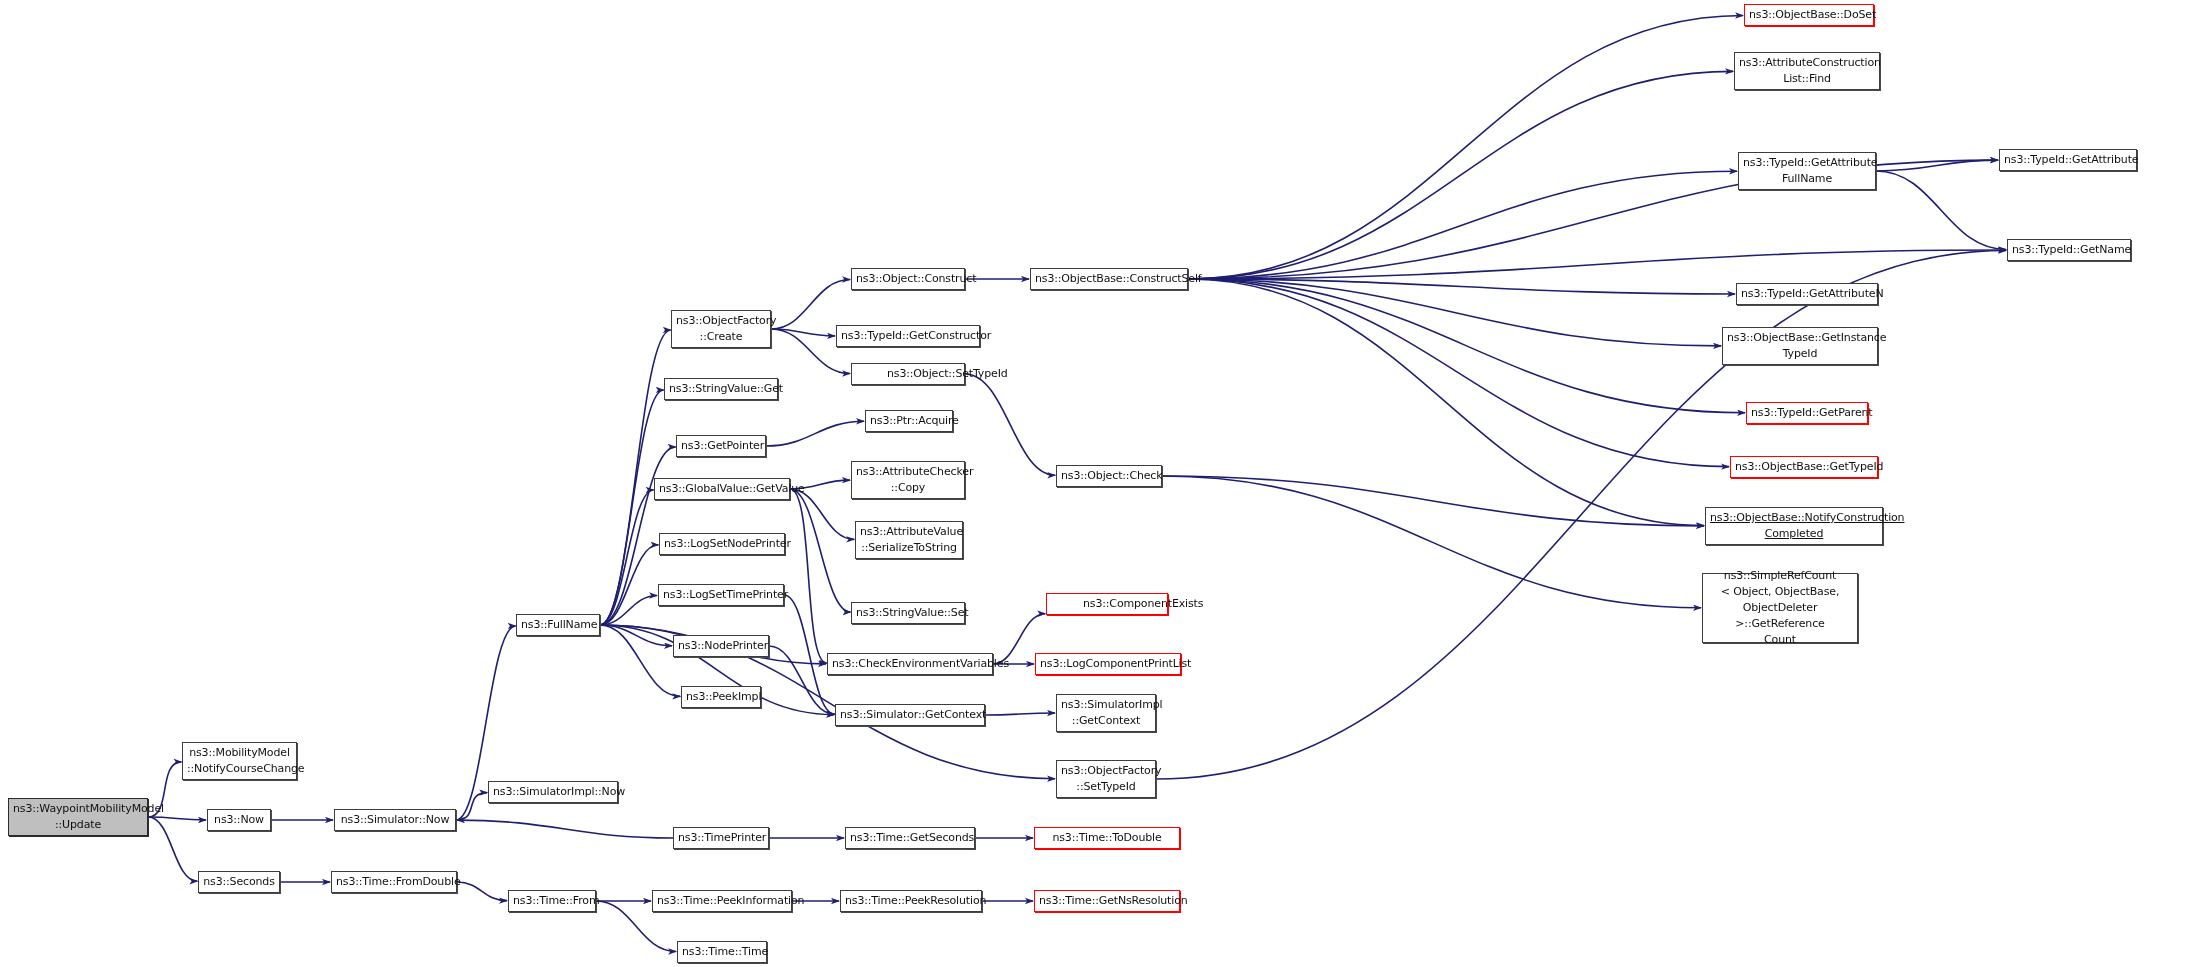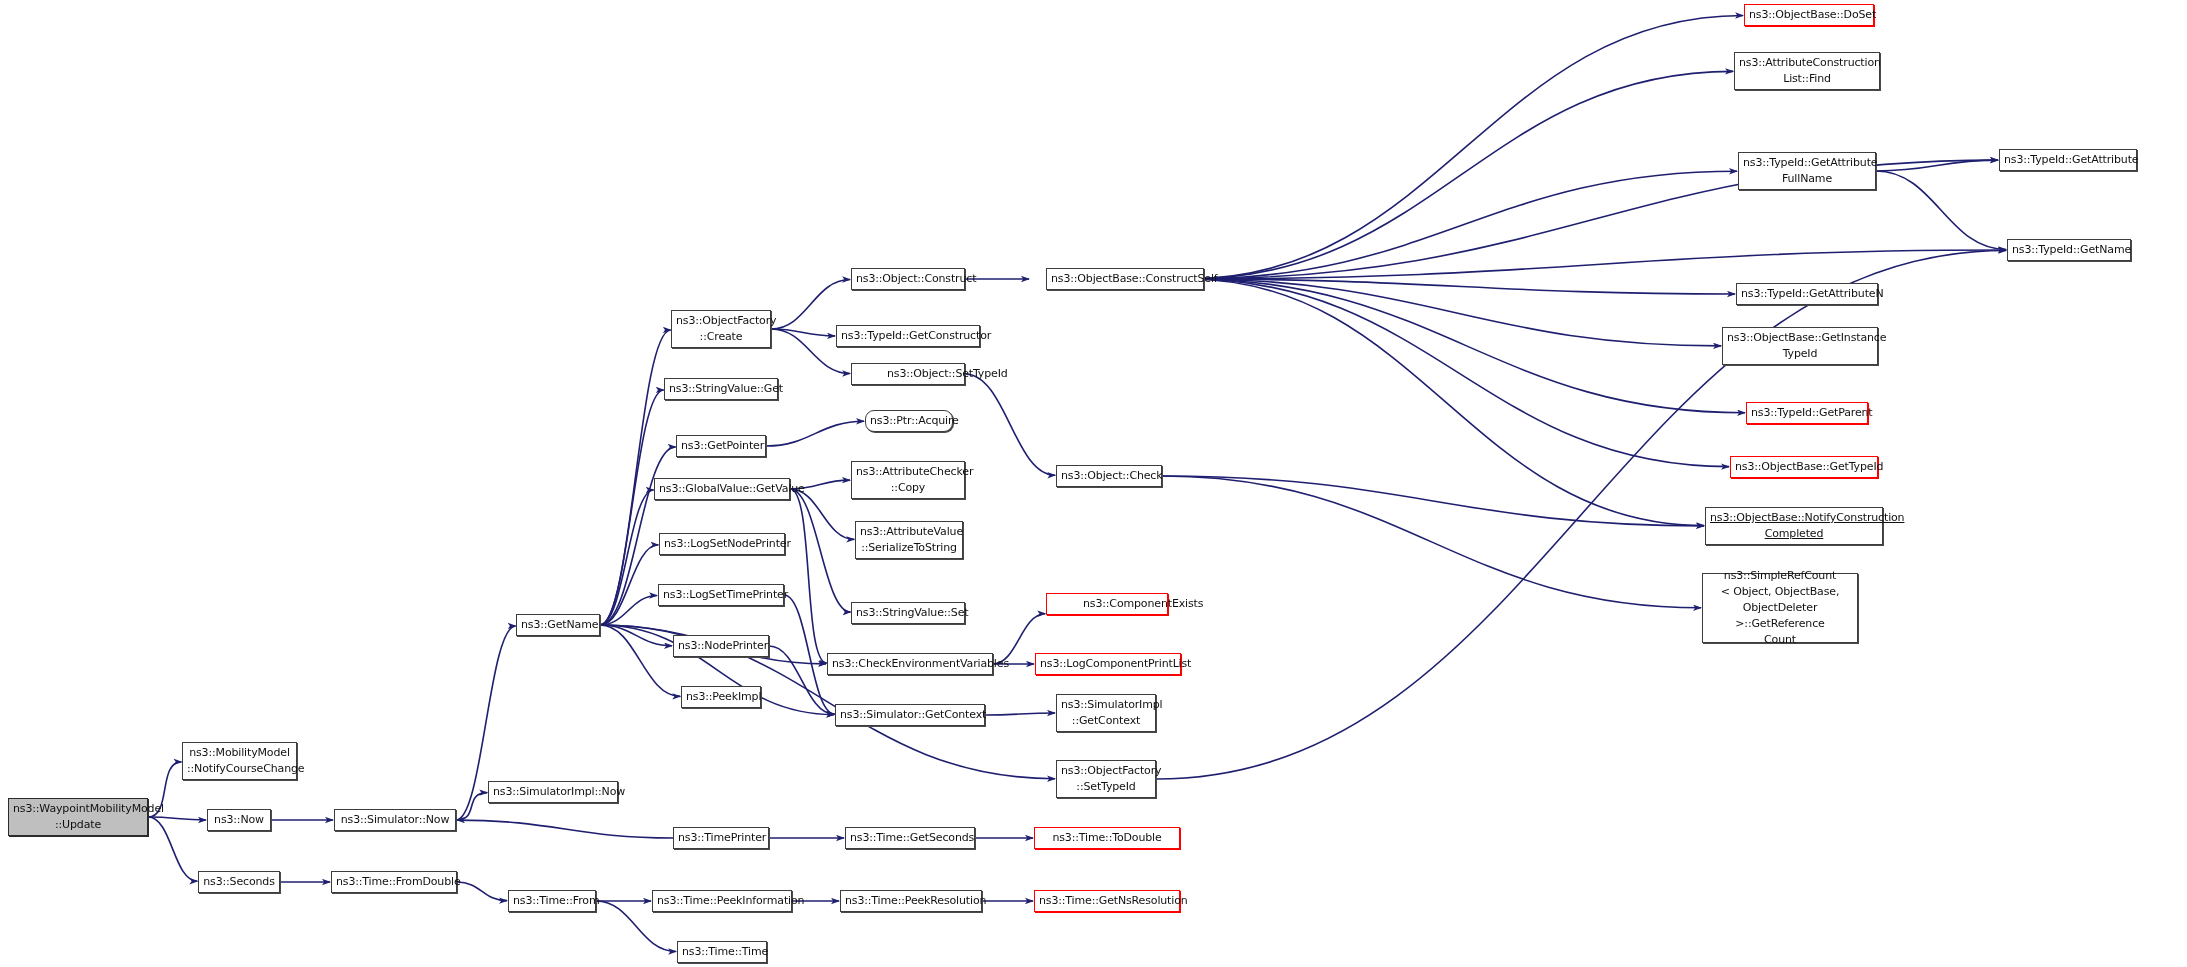--- a/index.html
+++ b/index.html
@@ -112,48 +112,48 @@
   </svg>
 <div class="node root" style="left: 8px; top: 798px; width: 140px; height: 38px;"><span>ns3::WaypointMobilityModel
 ::Update</span></div>
     <div class="node" style="left: 182px; top: 742px; width: 115px; height: 38px;"><span>ns3::MobilityModel
 ::NotifyCourseChange</span></div>
     <div class="node" style="left: 207px; top: 809px; width: 64px; height: 22px;"><span>ns3::Now</span></div>
     <div class="node" style="left: 198px; top: 871px; width: 82px; height: 22px;"><span>ns3::Seconds</span></div>
     <div class="node" style="left: 334px; top: 809px; width: 122px; height: 22px;"><span>ns3::Simulator::Now</span></div>
     <div class="node" style="left: 331px; top: 871px; width: 126px; height: 22px;"><span>ns3::Time::FromDouble</span></div>
     <div class="node" style="left: 488px; top: 781px; width: 130px; height: 22px;"><span>ns3::SimulatorImpl::Now</span></div>
-    <div class="node" style="left: 516px; top: 614px; width: 84px; height: 22px;"><span>ns3::GetName</span></div>
+    <div class="node" style="left: 516px; top: 614px; width: 84px; height: 22px;"><span>ns3::FullName</span></div>
     <div class="node" style="left: 671px; top: 310px; width: 100px; height: 38px;"><span>ns3::ObjectFactory
 ::Create</span></div>
     <div class="node" style="left: 664px; top: 378px; width: 114px; height: 22px;"><span>ns3::StringValue::Get</span></div>
     <div class="node" style="left: 676px; top: 435px; width: 90px; height: 22px;"><span>ns3::GetPointer</span></div>
     <div class="node" style="left: 654px; top: 478px; width: 136px; height: 22px;"><span>ns3::GlobalValue::GetValue</span></div>
     <div class="node" style="left: 659px; top: 533px; width: 126px; height: 22px;"><span>ns3::LogSetNodePrinter</span></div>
     <div class="node" style="left: 658px; top: 584px; width: 126px; height: 22px;"><span>ns3::LogSetTimePrinter</span></div>
     <div class="node" style="left: 673px; top: 635px; width: 96px; height: 22px;"><span>ns3::NodePrinter</span></div>
     <div class="node" style="left: 681px; top: 686px; width: 80px; height: 22px;"><span>ns3::PeekImpl</span></div>
     <div class="node" style="left: 673px; top: 827px; width: 96px; height: 22px;"><span>ns3::TimePrinter</span></div>
     <div class="node" style="left: 508px; top: 890px; width: 88px; height: 22px;"><span>ns3::Time::From</span></div>
     <div class="node" style="left: 652px; top: 890px; width: 140px; height: 22px;"><span>ns3::Time::PeekInformation</span></div>
     <div class="node" style="left: 677px; top: 941px; width: 90px; height: 22px;"><span>ns3::Time::Time</span></div>
     <div class="node" style="left: 851px; top: 268px; width: 114px; height: 22px;"><span>ns3::Object::Construct</span></div>
     <div class="node" style="left: 836px; top: 325px; width: 144px; height: 22px;"><span>ns3::TypeId::GetConstructor</span></div>
     <div class="node" style="left: 851px; top: 363px; width: 114px; height: 22px; padding-left: 35px;"><span>ns3::Object::SetTypeId</span></div>
-    <div class="node" style="left: 865px; top: 410px; width: 88px; height: 22px; border-radius: 9px;"><span>ns3::Ptr::Acquire</span></div>
+    <div class="node" style="left: 865px; top: 410px; width: 88px; height: 22px;"><span>ns3::Ptr::Acquire</span></div>
     <div class="node" style="left: 851px; top: 461px; width: 114px; height: 38px;"><span>ns3::AttributeChecker
 ::Copy</span></div>
     <div class="node" style="left: 855px; top: 521px; width: 108px; height: 38px;"><span>ns3::AttributeValue
 ::SerializeToString</span></div>
     <div class="node" style="left: 851px; top: 602px; width: 114px; height: 22px;"><span>ns3::StringValue::Set</span></div>
     <div class="node" style="left: 827px; top: 653px; width: 166px; height: 22px;"><span>ns3::CheckEnvironmentVariables</span></div>
     <div class="node" style="left: 835px; top: 704px; width: 150px; height: 22px;"><span>ns3::Simulator::GetContext</span></div>
     <div class="node" style="left: 845px; top: 827px; width: 130px; height: 22px;"><span>ns3::Time::GetSeconds</span></div>
     <div class="node" style="left: 840px; top: 890px; width: 142px; height: 22px;"><span>ns3::Time::PeekResolution</span></div>
-    <div class="node" style="left: 1030px; top: 268px; width: 158px; height: 22px; margin-left: 16px;"><span>ns3::ObjectBase::ConstructSelf</span></div>
+    <div class="node" style="left: 1030px; top: 268px; width: 158px; height: 22px;"><span>ns3::ObjectBase::ConstructSelf</span></div>
     <div class="node" style="left: 1056px; top: 465px; width: 106px; height: 22px;"><span>ns3::Object::Check</span></div>
     <div class="node red" style="left: 1046px; top: 593px; width: 122px; height: 22px; padding-left: 36px;"><span>ns3::ComponentExists</span></div>
     <div class="node red" style="left: 1035px; top: 653px; width: 146px; height: 22px;"><span>ns3::LogComponentPrintList</span></div>
     <div class="node" style="left: 1056px; top: 694px; width: 100px; height: 38px;"><span>ns3::SimulatorImpl
 ::GetContext</span></div>
     <div class="node" style="left: 1056px; top: 760px; width: 100px; height: 38px;"><span>ns3::ObjectFactory
 ::SetTypeId</span></div>
     <div class="node red" style="left: 1034px; top: 827px; width: 146px; height: 22px;"><span>ns3::Time::ToDouble</span></div>
     <div class="node red" style="left: 1034px; top: 890px; width: 146px; height: 22px;"><span>ns3::Time::GetNsResolution</span></div>
     <div class="node red" style="left: 1744px; top: 4px; width: 130px; height: 22px;"><span>ns3::ObjectBase::DoSet</span></div>

